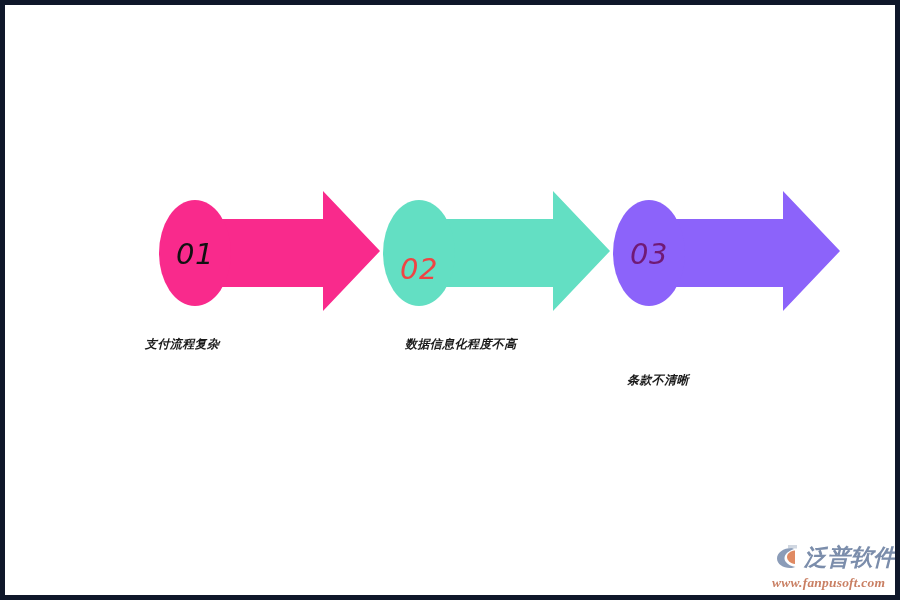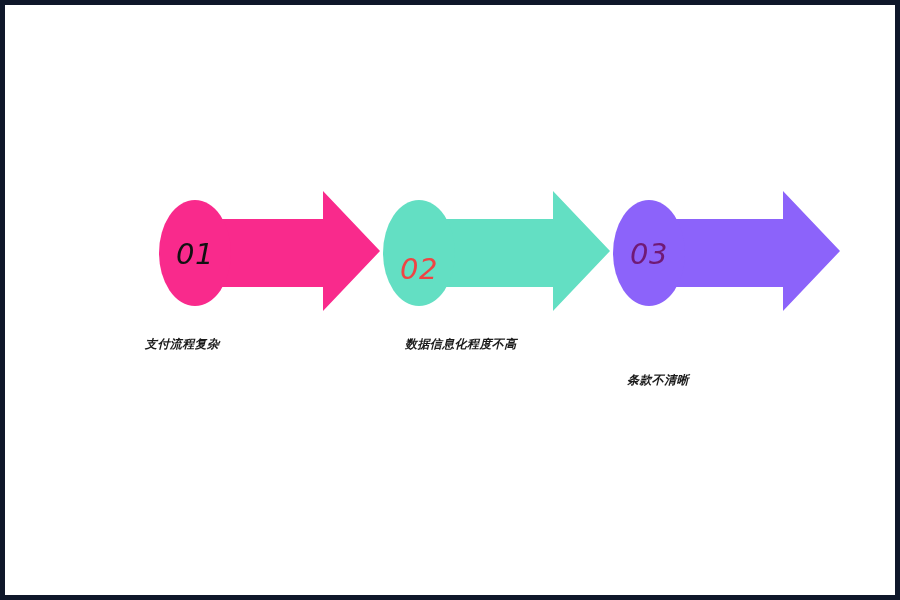--- a/index.html
+++ b/index.html
@@ -130,14 +130,26 @@
 
     <div class="step-number" style="left: 190px; top: 249px; color: rgb(17, 17, 17);">01</div>
     <div class="step-number" style="left: 414px; top: 264px; color: #ef4444;">02</div>
     <div class="step-number" style="left: 644px; top: 249px; color: #701a75;">03</div>
 
     <div class="step-label" style="left: 140px; top: 333px; color: rgb(26, 26, 26);">支付流程复杂</div>
     <div class="step-label" style="left: 400px; top: 333px; color: rgb(26, 26, 26);">数据信息化程度不高</div>
     <div class="step-label" style="left: 622px; top: 333px; color: rgb(26, 26, 26); margin-top: 36px;">条款不清晰</div>
   </div>
 
+  <div id="brand-logo">
+    <div class="logo-row">
+      <svg class="logo-mark" viewBox="0 0 60 60" xmlns="http://www.w3.org/2000/svg">
+        <path d="M42 12 C24 12 12 22 12 33 C12 44 24 52 38 52 C42 52 46 51 49 50
+                 C41 49 33 45 29 39 C25 33 27 24 36 19 C39 17 43 15 46 14 Z" fill="#8b9cb8"></path>
+        <path d="M47 17 C39 18 32 23 32 30 C32 37 39 43 48 44 L48 17 Z" fill="#e08a63"></path>
+        <path d="M34 6 L52 6 L52 13 L34 13 Z" fill="#aab6c9" opacity="0.55"></path>
+      </svg>
+      <span class="logo-name">泛普软件</span>
+    </div>
+    <div class="logo-url">www.fanpusoft.com</div>
+  </div>
 
 </div>
 
 </body></html>

